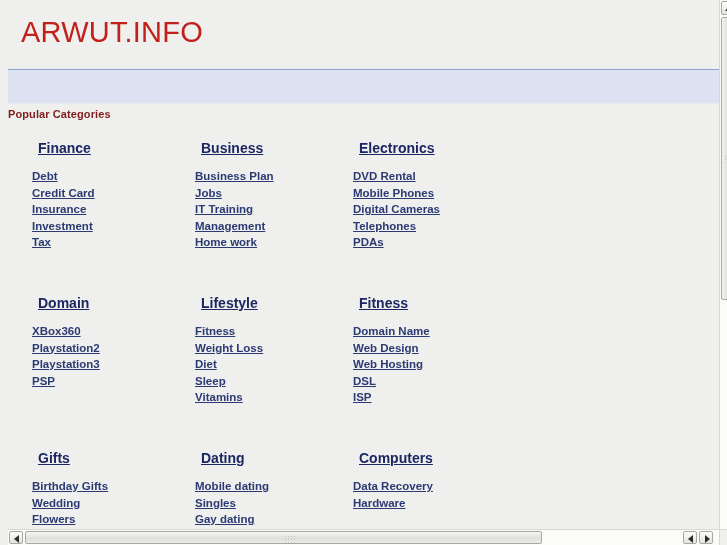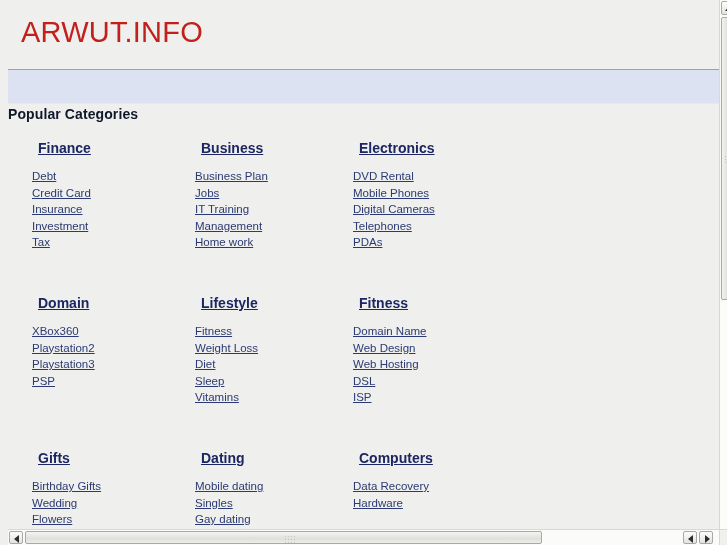--- a/index.html
+++ b/index.html
@@ -74,24 +74,24 @@
   #content {
     position: absolute;
     left: 0;
     top: 106px;
     width: 711px;
   }
 
   #section-title {
     margin: 0;
     padding: 0 0 0 0;
-    font-size: 14px;
+    font-size: 11px;
     line-height: 16px;
     font-weight: bold;
-    color: #0f172a;
+    color: #7f1d1d;
     letter-spacing: 0.1px;
   }
 
   .cat-grid {
     margin-top: 18px;
   }
 
   .cat-row {
     position: relative;
     height: 155px;
@@ -121,20 +121,21 @@
   .cat-list {
     list-style: none;
     margin: 0;
     padding: 0;
   }
   .cat-list li {
     font-size: 11.5px;
     line-height: 16.5px;
     margin: 0;
     padding: 0;
+    font-weight: bold;
   }
   .cat-list li a {
     color: #2b3a73;
     text-decoration: underline;
   }
 
   
   .sb-base {
     position: absolute;
     background: #f4f4f2;

